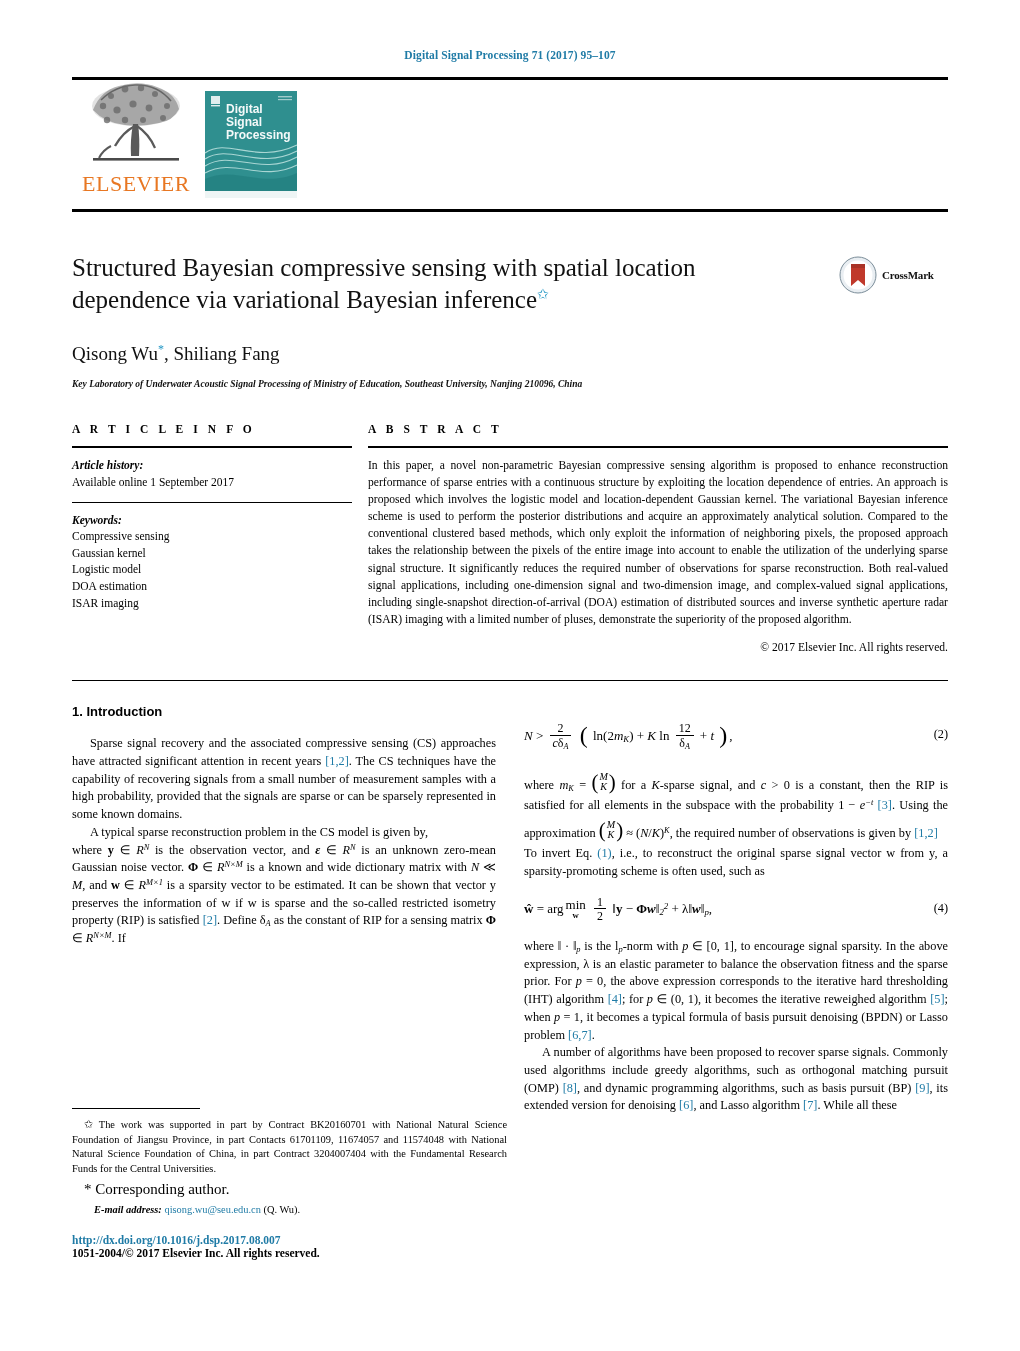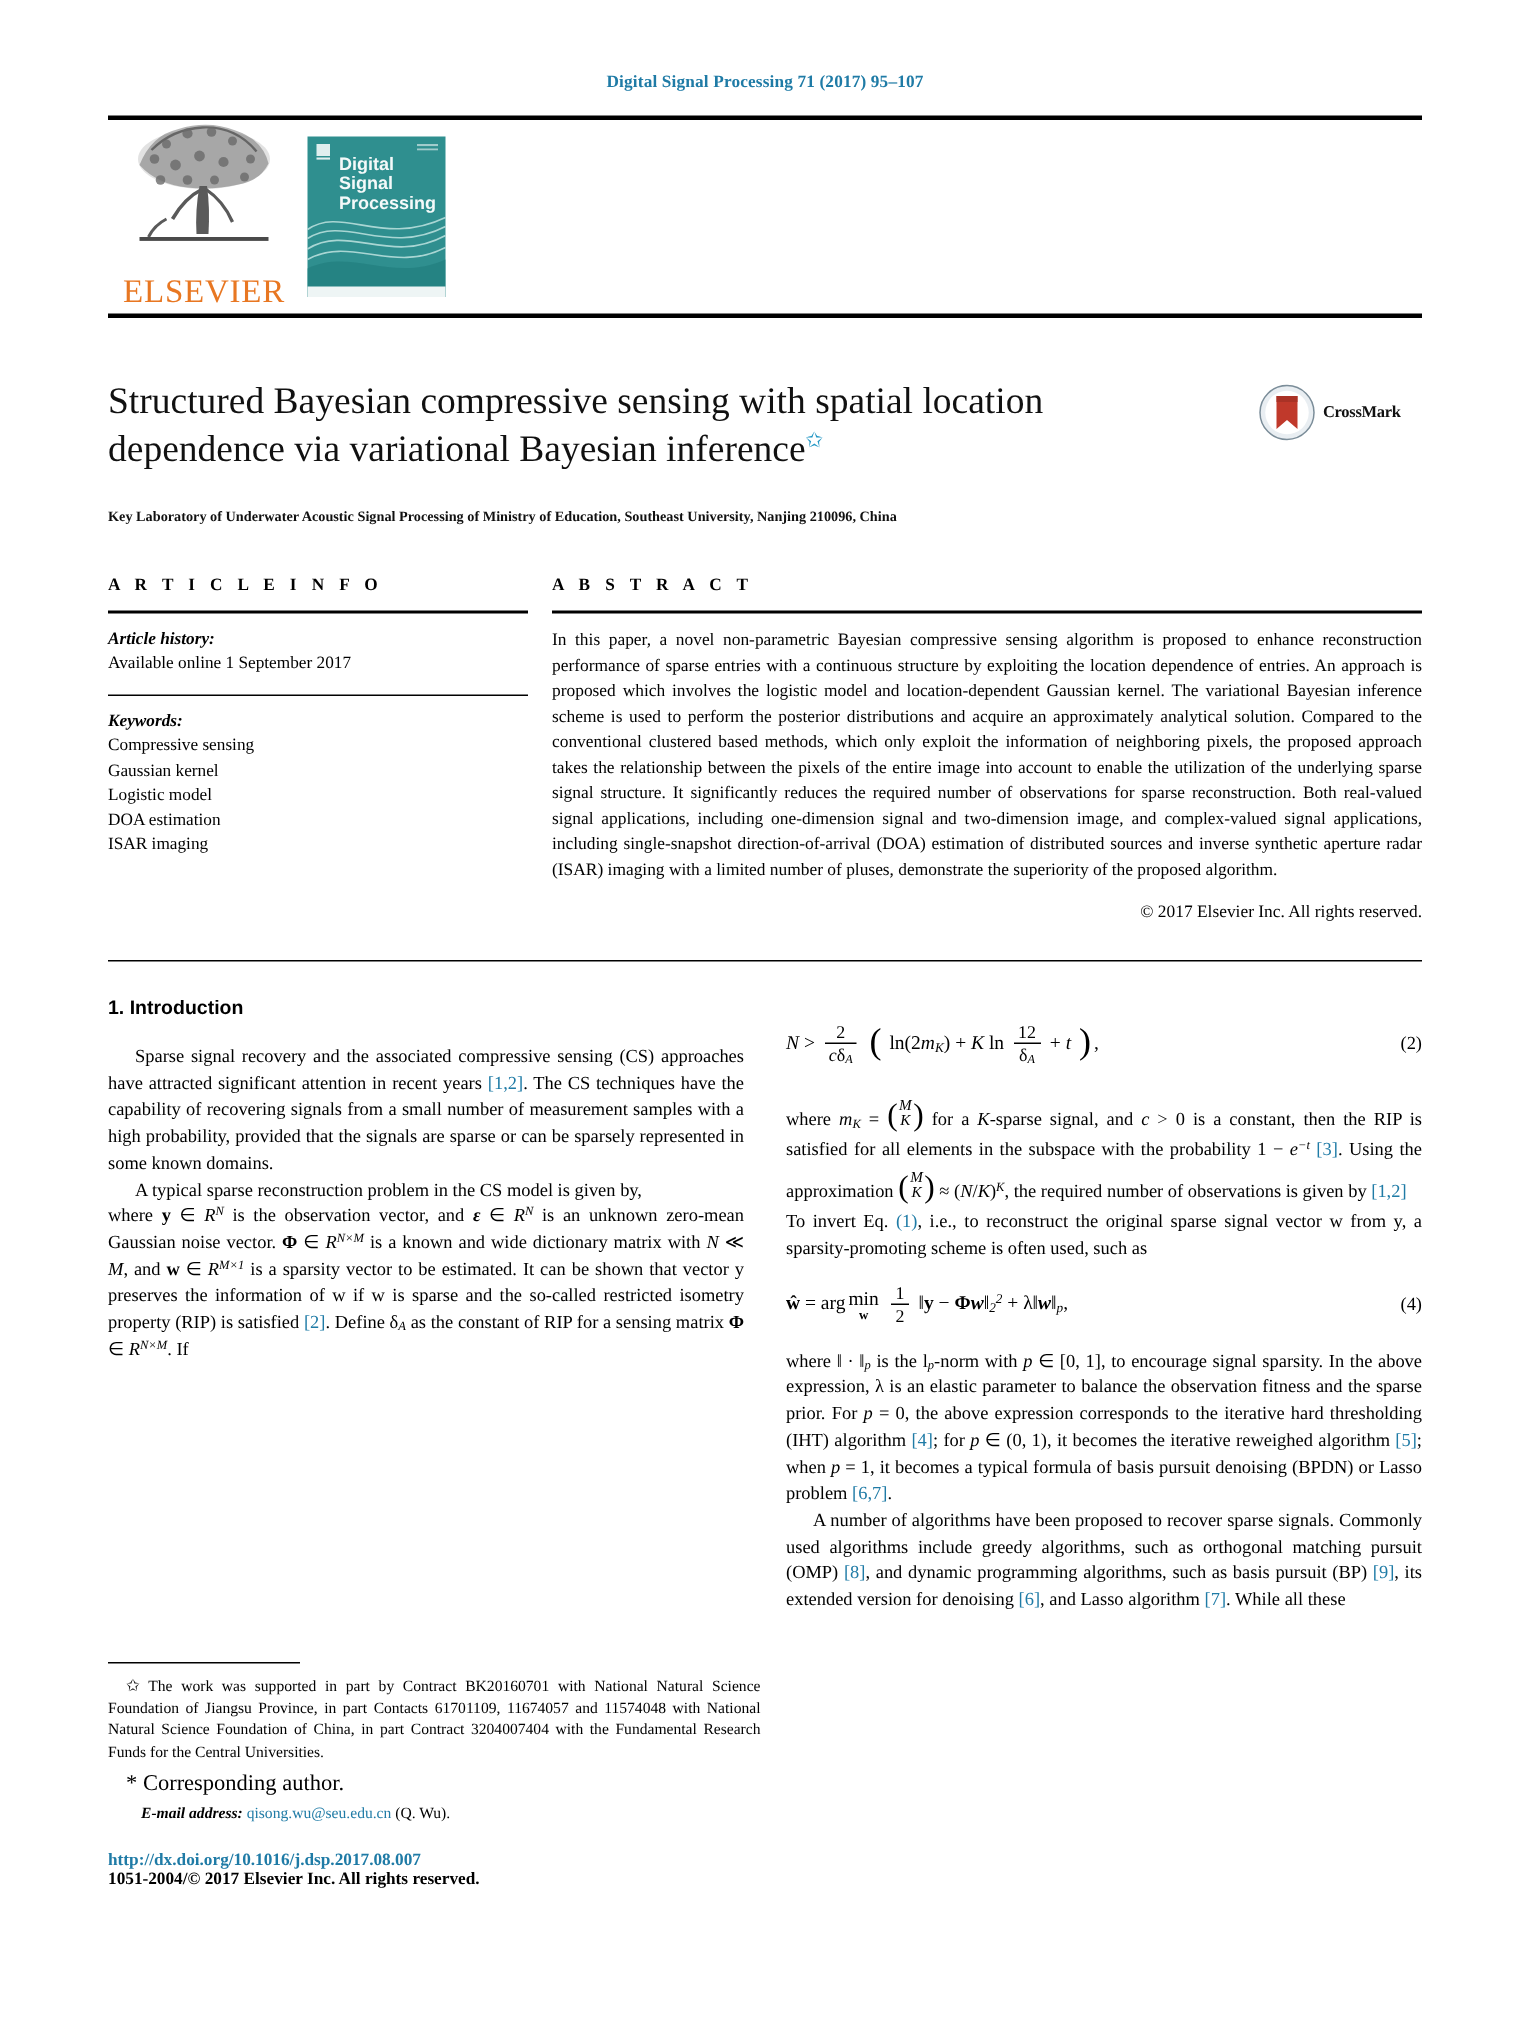--- a/index.html
+++ b/index.html
@@ -46,21 +46,21 @@
     display: flex;
     align-items: stretch;
     height: 129px;
   }
   .elsevier-logo {
     width: 128px;
     flex: 0 0 128px;
     display: flex;
     flex-direction: column;
     align-items: center;
-    justify-content: space-between;
+    justify-content: flex-start;
     padding-bottom: 4px;
     box-sizing: border-box;
   }
   .tree-svg { display:block; }
   .elsevier-word {
     font-family: "Liberation Serif", serif;
     color: #E87722;
     font-size: 22px;
     letter-spacing: 0.5px;
     line-height: 1;
@@ -143,23 +143,24 @@
   }
   .authors {
     font-family: "Liberation Serif", serif;
     font-size: 19px;
     margin: 26px 0 0 0;
     color: #111;
   }
   .authors .asterisk { color: #2196c4; font-size: 12px; vertical-align: super; }
   .affiliation {
     font-family: "Liberation Serif", serif;
+    font-style: italic;
     font-weight: bold;
     font-size: 9.5px;
-    margin-top: 24px;
+    margin-top: 14px;
     color: #111;
   }
 
   
   .info-abstract {
     margin: 34px 72px 0 72px;
     display: flex;
     gap: 0;
   }
   .col-info {
@@ -434,20 +435,21 @@
     <div class="crossmark">
       <svg width="40" height="40" viewBox="0 0 40 40">
         <circle cx="20" cy="20" r="18" fill="#e9eef2" stroke="#7b8d99" stroke-width="1"></circle>
         <circle cx="20" cy="20" r="14.5" fill="#ffffff"></circle>
         <path d="M13 9 h14 v22 l-7 -6 l-7 6 z" fill="#c0392b"></path>
         <path d="M13 9 h14 v4 h-14 z" fill="#a93226"></path>
       </svg>
       <span class="crossmark-label">CrossMark</span>
     </div>
 
+    <div class="authors"><span>Qisong Wu</span><span class="asterisk">*</span><span>, Shiliang Fang</span></div>
 
     <div class="affiliation">Key Laboratory of Underwater Acoustic Signal Processing of Ministry of Education, Southeast University, Nanjing 210096, China</div>
   </div>
 
   <div class="info-abstract">
 
     <div class="col-info">
       <div class="sec-head">A R T I C L E  I N F O</div>
       <div class="rule-thick"></div>
       <div class="info-label">Article history:</div>

